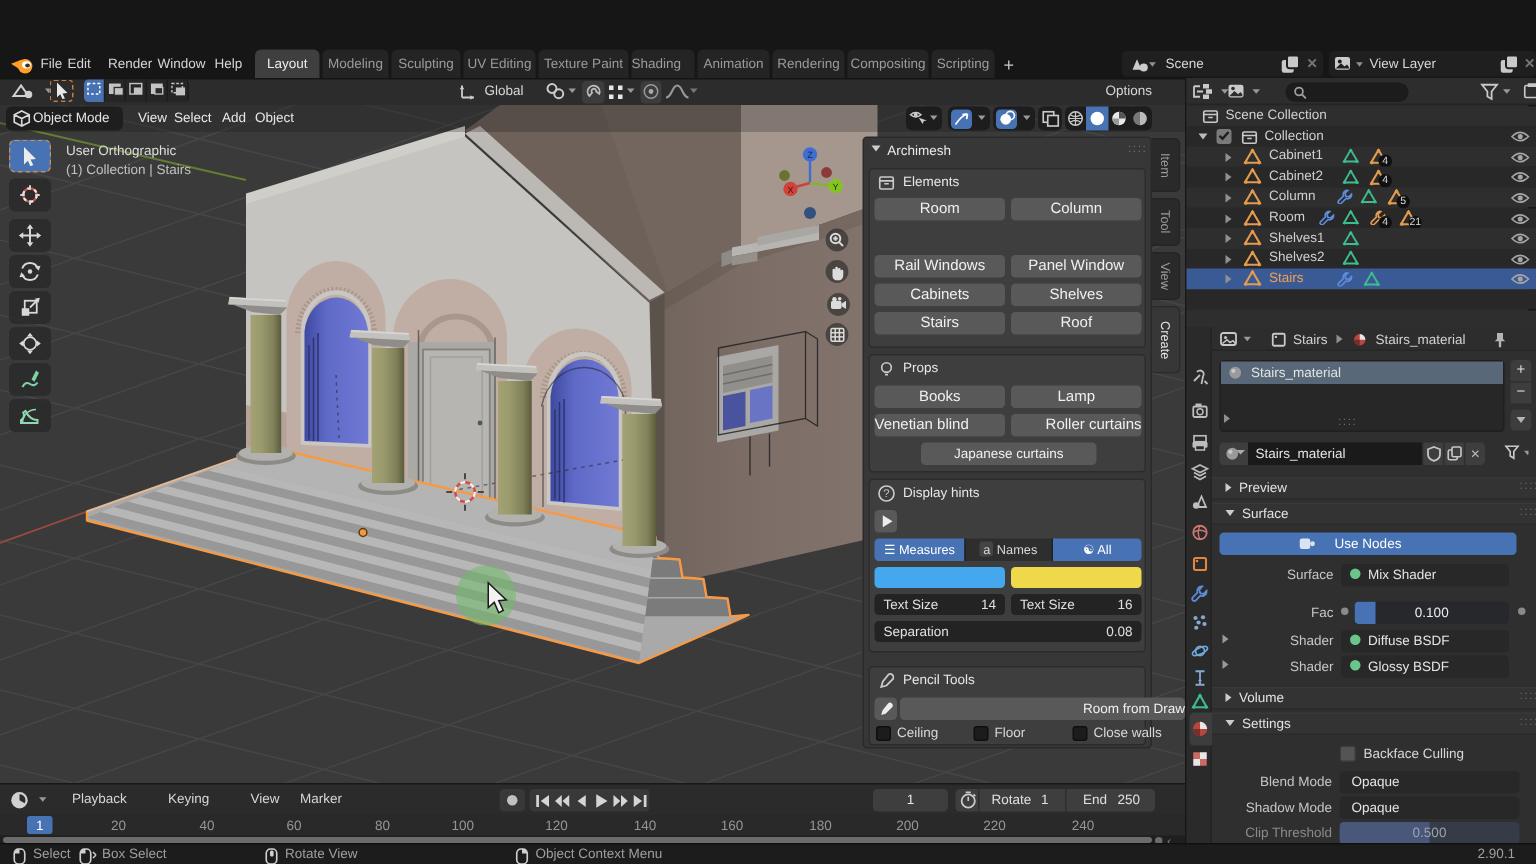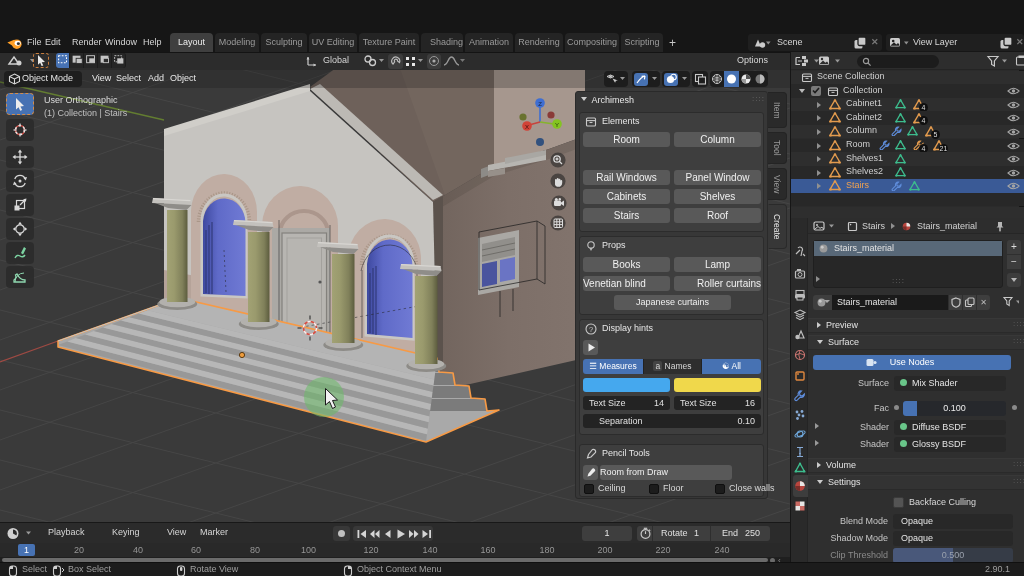--- a/index.html
+++ b/index.html
@@ -17,21 +17,21 @@
 <div class="a" style="left:27px;top:37px;color:#d6d6d6;font-size:9px;white-space:nowrap">File</div>
 <div class="a" style="left:45px;top:37px;color:#d6d6d6;font-size:9px;white-space:nowrap">Edit</div>
 <div class="a" style="left:72px;top:37px;color:#d6d6d6;font-size:9px;white-space:nowrap">Render</div>
 <div class="a" style="left:105px;top:37px;color:#d6d6d6;font-size:9px;white-space:nowrap">Window</div>
 <div class="a" style="left:143px;top:37px;color:#d6d6d6;font-size:9px;white-space:nowrap">Help</div>
 <div class="a" style="left:170px;top:33px;width:43px;height:19px;background:#3f3f3f;border-radius:4px 4px 0 0;color:#ededed;font-size:9px;text-align:center;line-height:19px;overflow:hidden">Layout</div>
 <div class="a" style="left:215px;top:33px;width:44px;height:19px;background:#242424;border-radius:4px 4px 0 0;color:#9b9b9b;font-size:9px;text-align:center;line-height:19px;overflow:hidden">Modeling</div>
 <div class="a" style="left:261px;top:33px;width:46px;height:19px;background:#242424;border-radius:4px 4px 0 0;color:#9b9b9b;font-size:9px;text-align:center;line-height:19px;overflow:hidden">Sculpting</div>
 <div class="a" style="left:309px;top:33px;width:48px;height:19px;background:#242424;border-radius:4px 4px 0 0;color:#9b9b9b;font-size:9px;text-align:center;line-height:19px;overflow:hidden">UV Editing</div>
 <div class="a" style="left:359px;top:33px;width:60px;height:19px;background:#242424;border-radius:4px 4px 0 0;color:#9b9b9b;font-size:9px;text-align:center;line-height:19px;overflow:hidden">Texture Paint</div>
-<div class="a" style="left:421px;top:33px;width:42px;height:19px;background:#242424;border-radius:4px 4px 0 0;color:#9b9b9b;font-size:9px;text-align:right;line-height:19px;overflow:hidden">Shading</div>
+<div class="a" style="left:421px;top:33px;width:42px;height:19px;background:#242424;border-radius:4px 4px 0 0;color:#9b9b9b;font-size:9px;text-align:left;line-height:19px;overflow:hidden">Shading</div>
 <div class="a" style="left:465px;top:33px;width:48px;height:19px;background:#242424;border-radius:4px 4px 0 0;color:#9b9b9b;font-size:9px;text-align:center;line-height:19px;overflow:hidden">Animation</div>
 <div class="a" style="left:515px;top:33px;width:48px;height:19px;background:#242424;border-radius:4px 4px 0 0;color:#9b9b9b;font-size:9px;text-align:center;line-height:19px;overflow:hidden">Rendering</div>
 <div class="a" style="left:565px;top:33px;width:54px;height:19px;background:#242424;border-radius:4px 4px 0 0;color:#9b9b9b;font-size:9px;text-align:center;line-height:19px;overflow:hidden">Compositing</div>
 <div class="a" style="left:621px;top:33px;width:42px;height:19px;background:#242424;border-radius:4px 4px 0 0;color:#9b9b9b;font-size:9px;text-align:center;line-height:19px;overflow:hidden">Scripting</div>
 <div class="a" style="left:669px;top:36px;color:#c7c7c7;font-size:12px">+</div>
 <div class="a" style="left:748px;top:34px;width:134px;height:17px;background:#1f1f1f;border-radius:3px"></div>
 <div class="a" style="left:886px;top:34px;width:138px;height:17px;background:#1f1f1f;border-radius:3px"></div>
 <svg class="a" style="left:751px;top:37px" width="22" height="12" viewBox="0 0 22 12">
 <path d="M4,9.5 L7,2.5 L10,9.5 Z" fill="#cbcbcb"></path>
     <circle cx="11.5" cy="8" r="2.7" fill="#cbcbcb"></circle>
@@ -477,31 +477,31 @@
 <svg class="a" style="left:587px;top:273px" width="9" height="9" viewBox="0 0 9 9">
       <path d="M1.5,0.5 L8,4.5 L1.5,8.5 Z" fill="#ececec"></path>
     </svg>
 <div class="a" style="left:583px;top:289px;width:60px;height:15px;background:#4772b3;border-radius:3px 0 0 3px;color:#fff;font-size:8.5px;text-align:center;line-height:15px">☰ Measures</div>
 <div class="a" style="left:643px;top:289px;width:59px;height:15px;background:#2e2e2e;border-left:1px solid #222;border-right:1px solid #222;color:#d8d8d8;font-size:8.5px;text-align:center;line-height:15px"><span style="background:#444;border-radius:2px;padding:0 2px">a</span> Names</div>
 <div class="a" style="left:702px;top:289px;width:59px;height:15px;background:#4772b3;border-radius:0 3px 3px 0;color:#fff;font-size:8.5px;text-align:center;line-height:15px">☯ All</div>
 <div class="a" style="left:583px;top:308px;width:87px;height:14px;background:#45a8ee;border-radius:3px"></div>
 <div class="a" style="left:674px;top:308px;width:87px;height:14px;background:#f0d84b;border-radius:3px"></div>
 <div class="a fld" style="left:583px;top:326px;width:87px;height:14px;line-height:14px"><span style="margin-left:6px">Text Size</span><span style="position:absolute;right:6px">14</span></div>
 <div class="a fld" style="left:674px;top:326px;width:87px;height:14px;line-height:14px"><span style="margin-left:6px">Text Size</span><span style="position:absolute;right:6px">16</span></div>
-<div class="a fld" style="left:583px;top:344px;width:178px;height:14px;line-height:14px"><span style="margin-left:16px">Separation</span><span style="position:absolute;right:6px">0.10</span></div>
+<div class="a fld" style="left:583px;top:344px;width:178px;height:14px;line-height:14px"><span style="margin-left:6px">Separation</span><span style="position:absolute;right:6px">0.08</span></div>
 <div class="a" style="left:579px;top:374px;width:185px;height:53px;background:#3e3e3e;border:1px solid #2c2c2c;border-radius:3px"></div>
 <svg class="a" style="left:585px;top:378px" width="12" height="12" viewBox="0 0 12 12">
       <path d="M7.5,1.5 a2.3,2.3 0 0 1 3,3 l-4.5,4.5 -3.5,1 1,-3.5 Z" fill="none" stroke="#c9c9c9" stroke-width="1.2"></path>
     </svg>
 <div class="a" style="left:602px;top:378px;color:#e6e6e6;font-size:9px">Pencil Tools</div>
 <div class="a" style="left:583px;top:395px;width:15px;height:15px;background:#595959;border-radius:3px"></div>
 <svg class="a" style="left:586px;top:398px" width="10" height="10" viewBox="0 0 10 10">
       <path d="M6,1 a1.8,1.8 0 0 1 2.6,2.6 l-4.2,4.2 -2.9,0.8 0.8,-2.9 Z" fill="#ececec"></path>
     </svg>
-<div class="a" style="left:600px;top:395px;width:132px;height:15px;background:#595959;border-radius:3px;color:#f0f0f0;font-size:9px;text-align:left;line-height:15px">Room from Draw</div>
+<div class="a" style="left:600px;top:395px;width:190px;height:15px;background:#595959;border-radius:3px;color:#f0f0f0;font-size:9px;text-align:right;line-height:15px">Room from Draw</div>
 <div class="a" style="left:584px;top:414px;width:10px;height:10px;background:#1c1c1c;border:1px solid #0f0f0f;border-radius:2px"></div>
     <div class="a" style="left:598px;top:413px;color:#d8d8d8;font-size:9px">Ceiling</div>
 <div class="a" style="left:649px;top:414px;width:10px;height:10px;background:#1c1c1c;border:1px solid #0f0f0f;border-radius:2px"></div>
     <div class="a" style="left:663px;top:413px;color:#d8d8d8;font-size:9px">Floor</div>
 <div class="a" style="left:715px;top:414px;width:10px;height:10px;background:#1c1c1c;border:1px solid #0f0f0f;border-radius:2px"></div>
     <div class="a" style="left:729px;top:413px;color:#d8d8d8;font-size:9px">Close walls</div>
 <div class="a" style="left:768px;top:22px;width:19px;height:36px;background:#2a2a2a;border:1px solid #242424;border-left:none;border-radius:0 4px 4px 0;color:#9a9a9a;font-size:8.5px;writing-mode:vertical-rl;text-align:center;line-height:19px">Item</div>
 <div class="a" style="left:768px;top:62px;width:19px;height:32px;background:#2a2a2a;border:1px solid #242424;border-left:none;border-radius:0 4px 4px 0;color:#9a9a9a;font-size:8.5px;writing-mode:vertical-rl;text-align:center;line-height:19px">Tool</div>
 <div class="a" style="left:768px;top:98px;width:19px;height:32px;background:#2a2a2a;border:1px solid #242424;border-left:none;border-radius:0 4px 4px 0;color:#9a9a9a;font-size:8.5px;writing-mode:vertical-rl;text-align:center;line-height:19px">View</div>
 <div class="a" style="left:768px;top:134px;width:19px;height:45px;background:#373737;border:1px solid #2a2a2a;border-left:1px solid #373737;border-radius:0 4px 4px 0;color:#e8e8e8;font-size:8.5px;writing-mode:vertical-rl;text-align:center;line-height:19px">Create</div>

